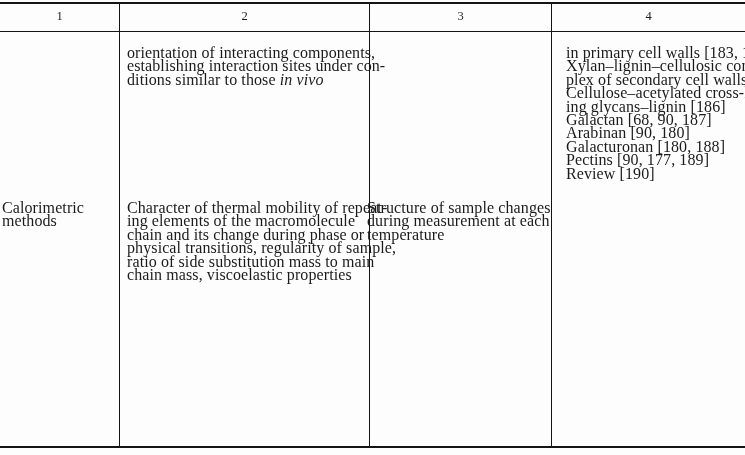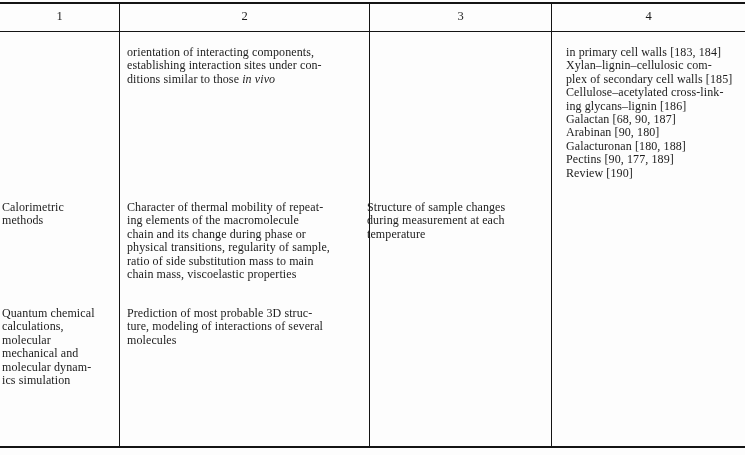--- a/index.html
+++ b/index.html
@@ -31,21 +31,21 @@
     font-size: 12.5px; line-height: 14px;
     text-align: center;
   }
   .colhead-1 { left: 0;     width: 119px; }
   .colhead-2 { left: 120px; width: 249px; }
   .colhead-3 { left: 370px; width: 181px; }
   .colhead-4 { left: 552px; width: 193px; }
   
   .cell {
     position: absolute;
-    font-size: 12px;
+    font-size: 16px;
     line-height: 13.4px;
     white-space: pre;
     letter-spacing: 0.1px;
   }
   .c1 { left: 2px;   width: 115px; }
   .c2 { left: 127px; width: 241px; }
   .c3 { left: 367px; width: 173px; }
   .c4 { left: 558px; width: 186px; margin-left: 8px; }
   .r1 { top: 46px; }
   .r2 { top: 201px; }
@@ -88,23 +88,14 @@
 chain and its change during phase or
 physical transitions, regularity of sample,
 ratio of side substitution mass to main
 chain mass, viscoelastic properties</div>
   <div class="cell c1 r2">Calorimetric
 methods</div>
   <div class="cell c3 r2">Structure of sample changes
 during measurement at each
 temperature</div>
 
-  <div class="cell c1 r3">Quantum chemical
-calculations,
-molecular
-mechanical and
-molecular dynam-
-ics simulation</div>
-  <div class="cell c2 r3">Prediction of most probable 3D struc-
-ture, modeling of interactions of several
-molecules</div>
 
 </div>
 
 </body></html>

